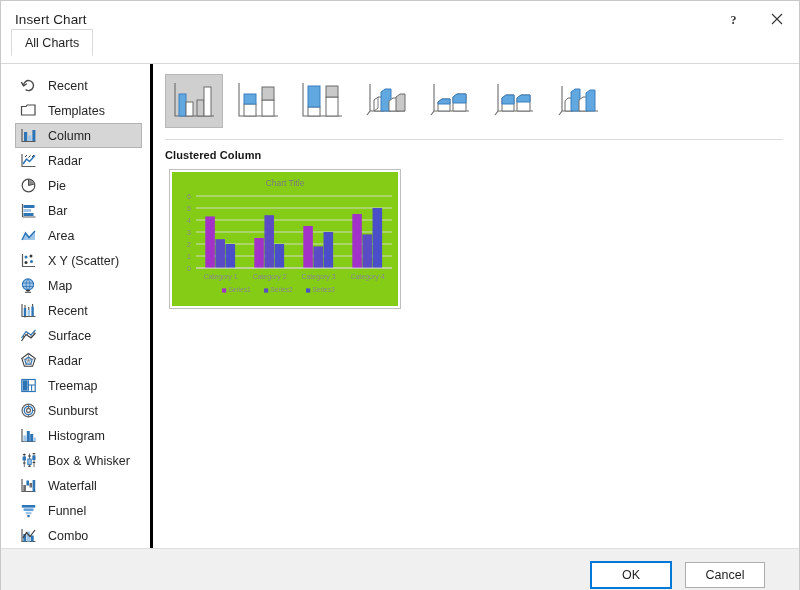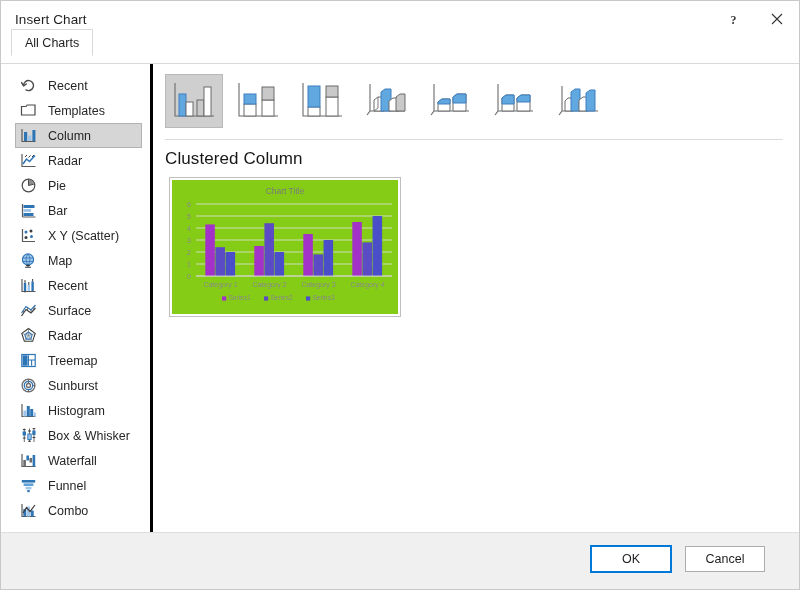--- a/index.html
+++ b/index.html
@@ -70,21 +70,21 @@
     width:58px;height:54px;box-sizing:border-box;background:#ffffff;
     border:1px solid transparent;display:flex;align-items:center;justify-content:center;
     cursor:default;
   }
   .thumb.selected{background:#cfcfcf;border-color:#b8b8b8;}
   .thumb svg{display:block;}
   .divider{
     height:1px;background:#dcdcdc;margin:11px 0 0 2px;
   }
   .preview-title{
-    font-size:17px;color:#171717;padding:9px 0 8px 2px;letter-spacing:.1px;
+    font-size:11px;color:#171717;padding:9px 0 8px 2px;letter-spacing:.1px;font-weight:bold;
   }
   .preview-box{
     width:232px;height:140px;box-sizing:border-box;
     border:1px solid #bfbfbf;background:#84cc16;margin-left:6px;
     box-shadow:0 0 0 2px #ffffff inset;
     position:relative;
   }
   .chart-svg{display:block;}
   
   .footer{
@@ -190,20 +190,29 @@
           <svg width="17" height="17" viewBox="0 0 17 17">
               <path d="M2.5 2 L2.5 15 M2.5 15 L15.5 15" stroke="#5a5a5a" stroke-width="1.2" fill="none"></path>
               <rect x="3.5" y="3" width="11" height="3" fill="#2e75b6"></rect>
               <rect x="3.5" y="7" width="7.5" height="3" fill="#9fc5e8"></rect>
               <rect x="3.5" y="11" width="10" height="3" fill="#2e75b6"></rect>
             </svg>
         </span>
         <span class="side-label">Bar</span>
       </div>
 
+      <div class="side-item">
+        <span class="side-ico">
+          <svg width="17" height="17" viewBox="0 0 17 17">
+              <path d="M2 13 L5.5 6 L9 10.5 L15 4 L15 13 Z" fill="#9fc5e8"></path>
+              <path d="M2 13 L5.5 6 L9 10.5 L15 4" stroke="#2e75b6" stroke-width="1.5" fill="none"></path>
+            </svg>
+        </span>
+        <span class="side-label">Area</span>
+      </div>
 
       <div class="side-item">
         <span class="side-ico">
           <svg width="17" height="17" viewBox="0 0 17 17">
               <path d="M2.5 2 L2.5 14.5 L15 14.5" stroke="#5a5a5a" stroke-width="1.2" fill="none"></path>
               <circle cx="6" cy="5" r="1.5" fill="#2e75b6"></circle>
               <circle cx="11" cy="4" r="1.5" fill="#3a3a3a"></circle>
               <circle cx="6" cy="10.5" r="1.5" fill="#3a3a3a"></circle>
               <circle cx="11.5" cy="9.5" r="1.5" fill="#2e75b6"></circle>
             </svg>

